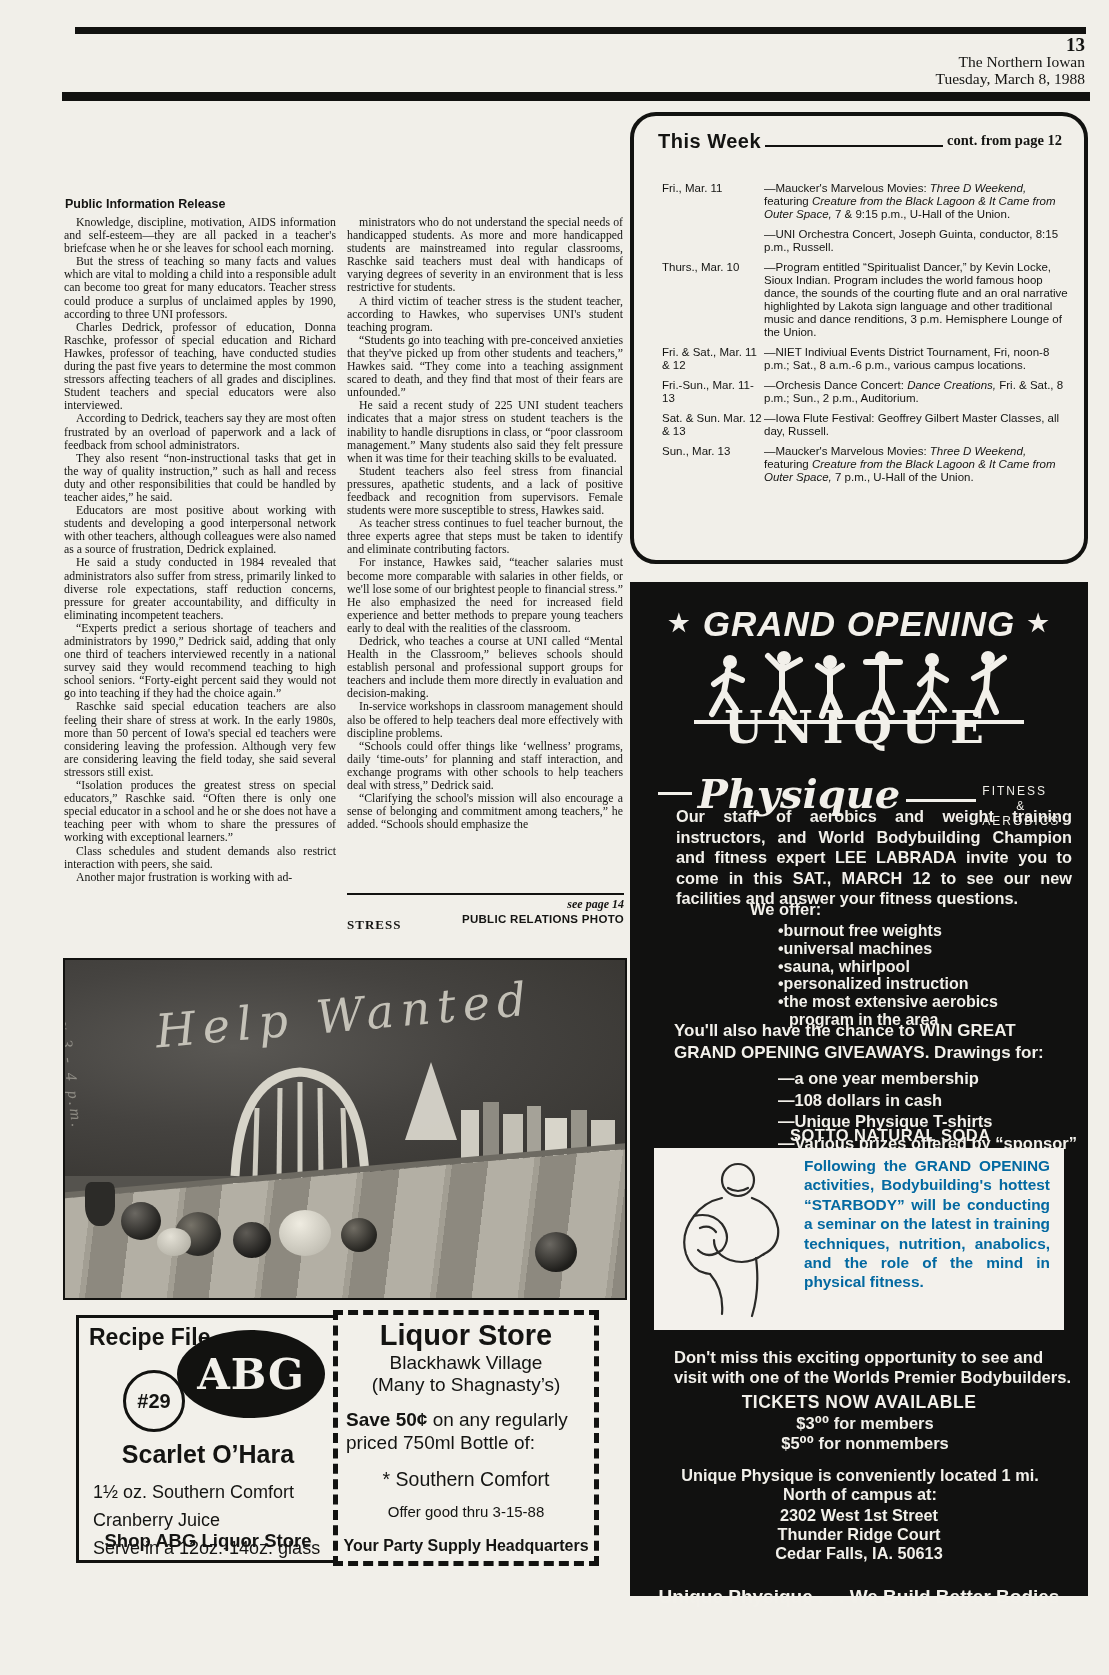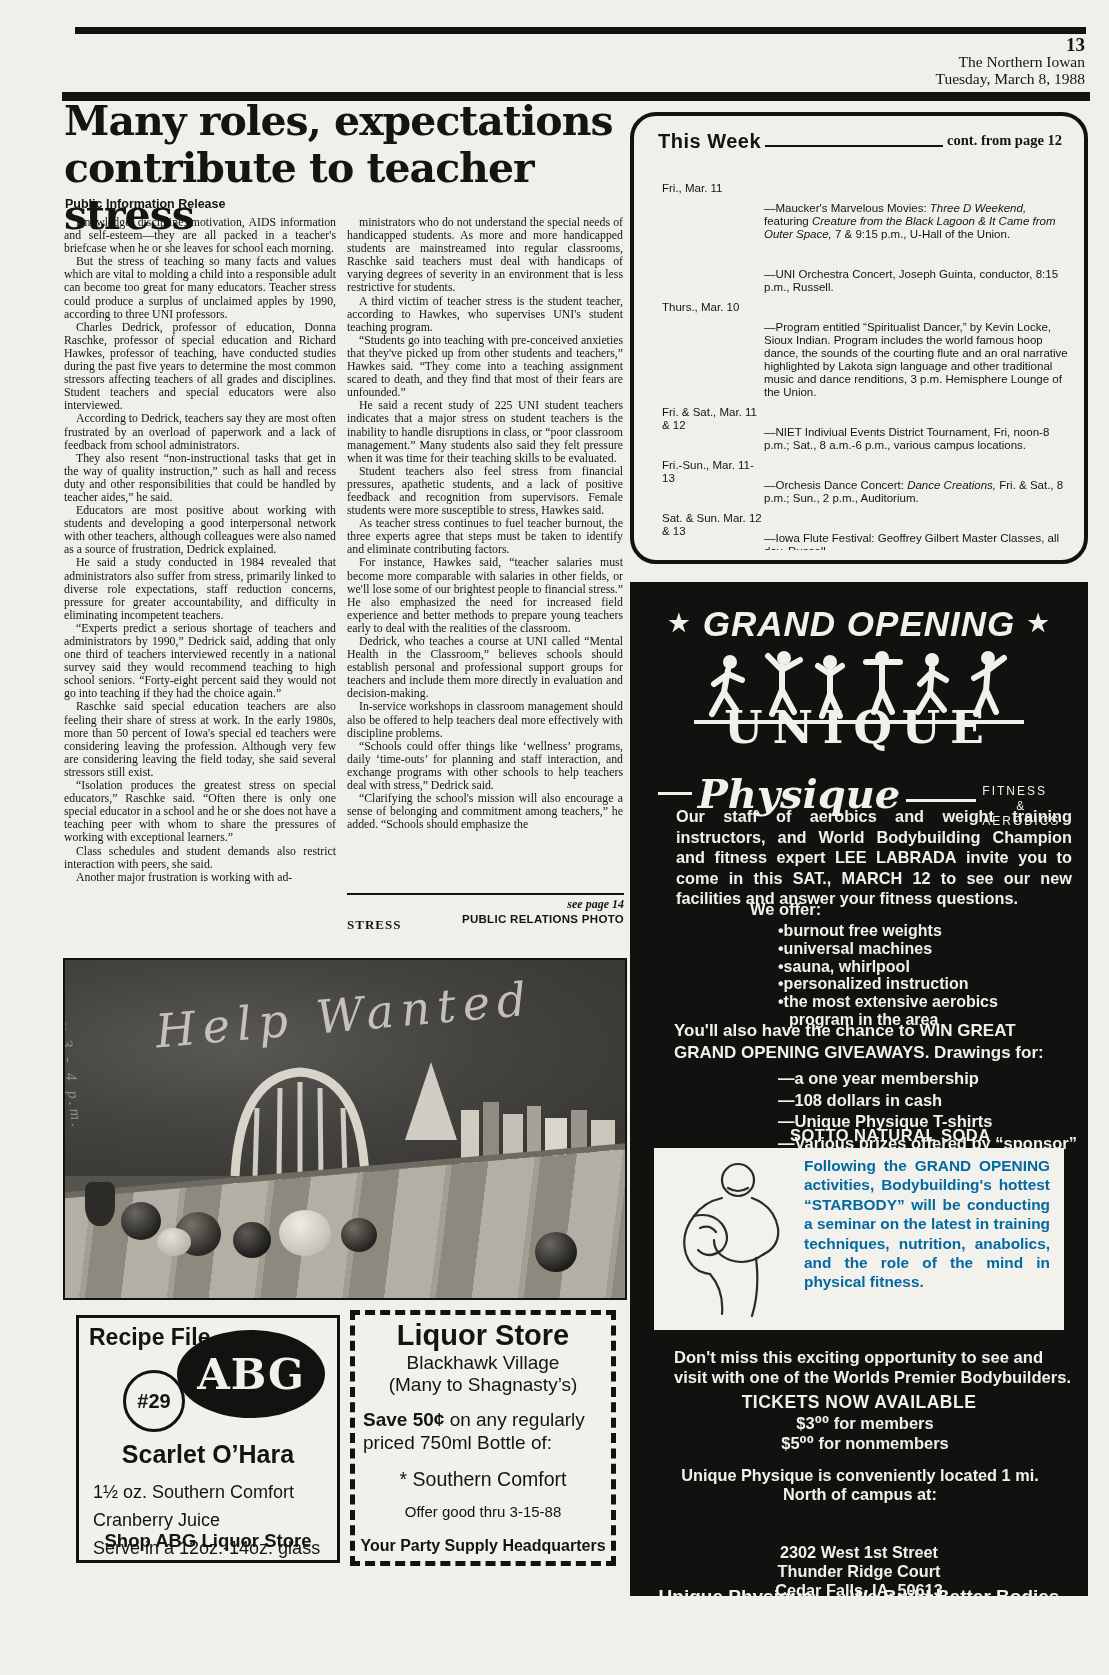--- a/index.html
+++ b/index.html
@@ -38,21 +38,21 @@
 
   
   .this-week { position:absolute; left:630px; top:112px; width:458px; height:452px; border:4px solid #121210; border-radius:26px; background:#f1efe9; font-family:"Liberation Sans","DejaVu Sans",sans-serif; }
   .tw-titlerow { display:flex; align-items:flex-end; margin:14px 22px 0 24px; }
   .tw-title { font-size:20px; font-weight:800; letter-spacing:.5px; }
   .tw-line { flex:1; border-bottom:2.5px solid #121210; margin:0 4px 6px 4px; }
   .tw-cont { font-family:"Liberation Serif","DejaVu Serif",serif; font-weight:bold; font-size:14.5px; padding-bottom:4px; white-space:nowrap; }
   .tw-events { position:absolute; left:28px; top:66px; right:14px; bottom:10px; overflow:hidden; }
   .tw-row { display:flex; margin-bottom:7px; font-size:11.5px; line-height:13px; }
   .tw-date { width:102px; flex:none; }
-  .tw-desc { flex:1;margin-top:20px; }
+  .tw-desc { flex:1; }
 
   
   .ad { position:absolute; left:630px; top:582px; width:458px; height:1014px; background:#111110; color:#f2f0ea; font-family:"Liberation Sans","DejaVu Sans",sans-serif; }
   .go-line { position:absolute; top:22px; left:0; width:100%; text-align:center; font-size:35px; font-weight:800; font-style:italic; letter-spacing:1px; white-space:nowrap; }
   .go-line .star { font-style:normal; font-size:27px; vertical-align:4px; }
   .ad-sil { position:absolute; top:66px; left:64px; }
   .brand-unique { position:absolute; top:120px; width:100%; text-align:center; font-family:"DejaVu Serif",serif; font-weight:bold; font-size:44px; letter-spacing:10px; }
   .brand-script-row { position:absolute; top:176px; width:100%; display:flex; justify-content:center; align-items:center; }
   .bs-dash { height:3px; background:#f2f0ea; }
   .brand-script { font-family:"DejaVu Serif",serif; font-style:italic; font-weight:bold; font-size:40px; margin:0 6px; }
@@ -66,34 +66,34 @@
   .giveaway-par { position:absolute; left:44px; top:438px; width:402px; font-size:17px; font-weight:600; line-height:22px; }
   .giveaway-list { position:absolute; left:148px; top:486px; font-size:16.5px; font-weight:600; line-height:21.5px; }
   .sotto { position:absolute; left:160px; top:544px; font-size:16.5px; font-weight:700; letter-spacing:.5px; }
   .star-box { position:absolute; left:24px; top:566px; width:410px; height:182px; background:#f3f1ec; color:#0369a1; }
   .sb-text { position:absolute; left:150px; top:8px; width:246px; font-size:15.4px; line-height:19.4px; font-weight:700; text-align:justify; }
   .sb-text span[data-b]{ font-weight:800; }
   .dont-miss { position:absolute; left:44px; top:766px; width:404px; font-size:16.6px; font-weight:600; line-height:20px; }
   .tickets { position:absolute; top:810px; width:100%; text-align:center; font-size:17.5px; font-weight:700; letter-spacing:.5px; }
   .price { position:absolute; width:100%; text-align:center; font-size:16.5px; font-weight:600;padding-left:12px; }
   .located { position:absolute; left:40px; top:884px; width:380px; text-align:center; font-size:16.3px; font-weight:700; line-height:19px; }
-  .addr { position:absolute; width:100%; text-align:center; font-size:16.3px; font-weight:700;margin-top:37px; }
+  .addr { position:absolute; width:100%; text-align:center; font-size:16.3px; font-weight:700; }
   .slogan { position:absolute; top:984px; width:100%; text-align:center; font-size:19px; font-weight:800; }
 
   
   .abg { position:absolute; left:76px; top:1315px; width:264px; height:248px; border:3.5px solid #121210; background:#f2f0ea; font-family:"Liberation Sans","DejaVu Sans",sans-serif; }
   .recipe-label { position:absolute; left:10px; top:6px; font-size:23px; font-weight:800; line-height:26px; }
   .recipe-circle { position:absolute; left:44px; top:52px; width:62px; height:62px; border:3px solid #121210; border-radius:50%; display:flex; align-items:center; justify-content:center; font-size:20px; font-weight:600; }
   .abg-oval { position:absolute; right:12px; top:12px; width:148px; height:88px; background:#121210; border-radius:50%; display:flex; align-items:center; justify-content:center; color:#f2f0ea; font-family:"DejaVu Serif",serif; font-weight:bold; font-size:42px; letter-spacing:1px; }
   .scarlet { position:absolute; top:122px; width:100%; text-align:center; font-size:25px; font-weight:800; }
   .recipe-lines { position:absolute; left:14px; top:160px; font-size:18px; line-height:28px; }
   .shop-abg { position:absolute; bottom:8px; width:100%; text-align:center; font-size:18.5px; font-weight:800; }
 
   
-  .liquor { position:absolute; left:350px; top:1310px; width:266px; height:256px; border:5px dashed #121210; background:#f2f0ea; font-family:"Liberation Sans","DejaVu Sans",sans-serif; text-align:center; }
+  .liquor { position:absolute; left:333px; top:1310px; width:266px; height:256px; border:5px dashed #121210; background:#f2f0ea; font-family:"Liberation Sans","DejaVu Sans",sans-serif; text-align:center; }
   .liq-title { margin-top:4px; font-size:29px; font-weight:800; }
   .liq-sub { font-size:19px; line-height:22px; }
   .liq-save { margin:12px 6px 0 8px; text-align:left; font-size:19px; line-height:23px; }
   .liq-save span[data-b]{ font-weight:800; }
   .liq-item { margin-top:14px; font-size:19.5px; }
   .liq-offer { margin-top:12px; font-size:15px; }
   .liq-slogan { position:absolute; bottom:6px; width:100%; font-size:16px; font-weight:800; }
 </style>
 </head>
 <body>
@@ -101,24 +101,20 @@
 <div class="page">
 
   <div class="rule-top"></div>
   <div class="masthead">
     <div class="pgnum">13</div>
     <div>The Northern Iowan</div>
     <div>Tuesday, March 8, 1988</div>
   </div>
   <div class="rule-under"></div>
 
-  <div class="headline">
-    <div>Many roles, expectations</div>
-    <div>contribute to teacher stress</div>
-  </div>
   <div class="byline">Public Information Release</div>
   <div class="col col1">
       <p>Knowledge, discipline, motivation, AIDS information and self-esteem—they are all packed in a teacher's briefcase when he or she leaves for school each morning.</p>
       <p>But the stress of teaching so many facts and values which are vital to molding a child into a responsible adult can become too great for many educators. Teacher stress could produce a surplus of unclaimed apples by 1990, according to three UNI professors.</p>
       <p>Charles Dedrick, professor of education, Donna Raschke, professor of special education and Richard Hawkes, professor of teaching, have conducted studies during the past five years to determine the most common stressors affecting teachers of all grades and disciplines. Student teachers and special educators were also interviewed.</p>
       <p>According to Dedrick, teachers say they are most often frustrated by an overload of paperwork and a lack of feedback from school administrators.</p>
       <p>They also resent “non-instructional tasks that get in the way of quality instruction,” such as hall and recess duty and other responsibilities that could be handled by teacher aides,” he said.</p>
       <p>Educators are most positive about working with students and developing a good interpersonal network with other teachers, although colleagues were also named as a source of frustration, Dedrick explained.</p>
       <p>He said a study conducted in 1984 revealed that administrators also suffer from stress, primarily linked to diverse role expectations, staff reduction concerns, pressure for greater accountability, and difficulty in eliminating incompetent teachers.</p>
       <p>“Experts predict a serious shortage of teachers and administrators by 1990,” Dedrick said, adding that only one third of teachers interviewed recently in a national survey said they would recommend teaching to high school seniors. “Forty-eight percent said they would not go into teaching if they had the choice again.”</p>

